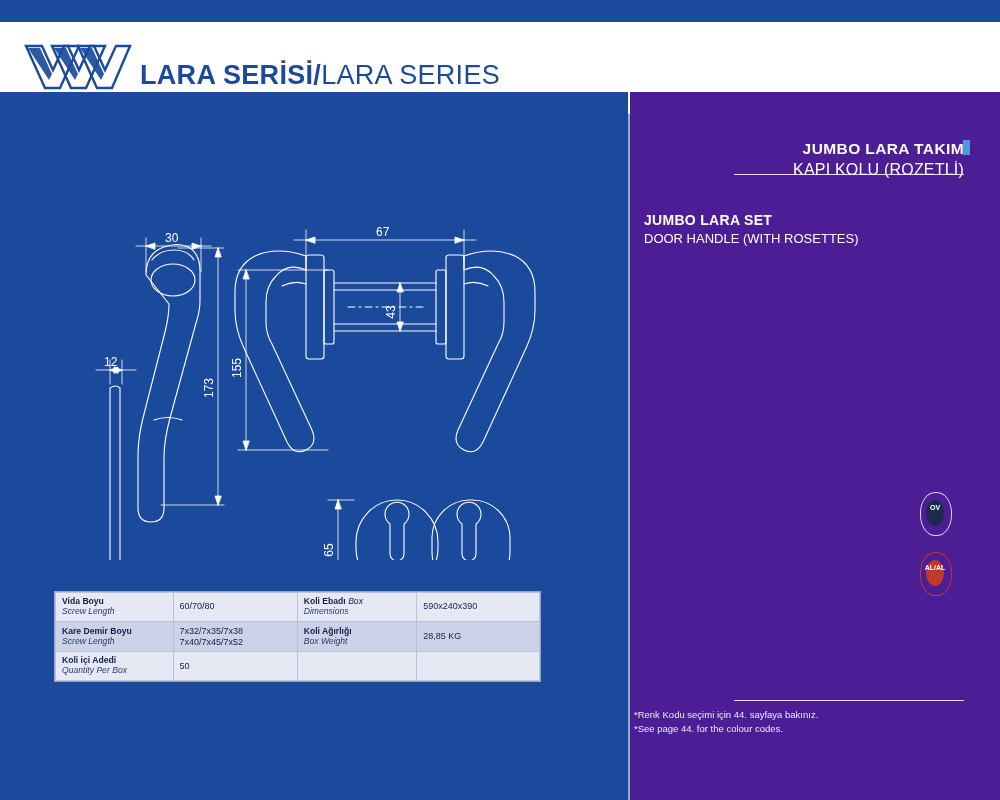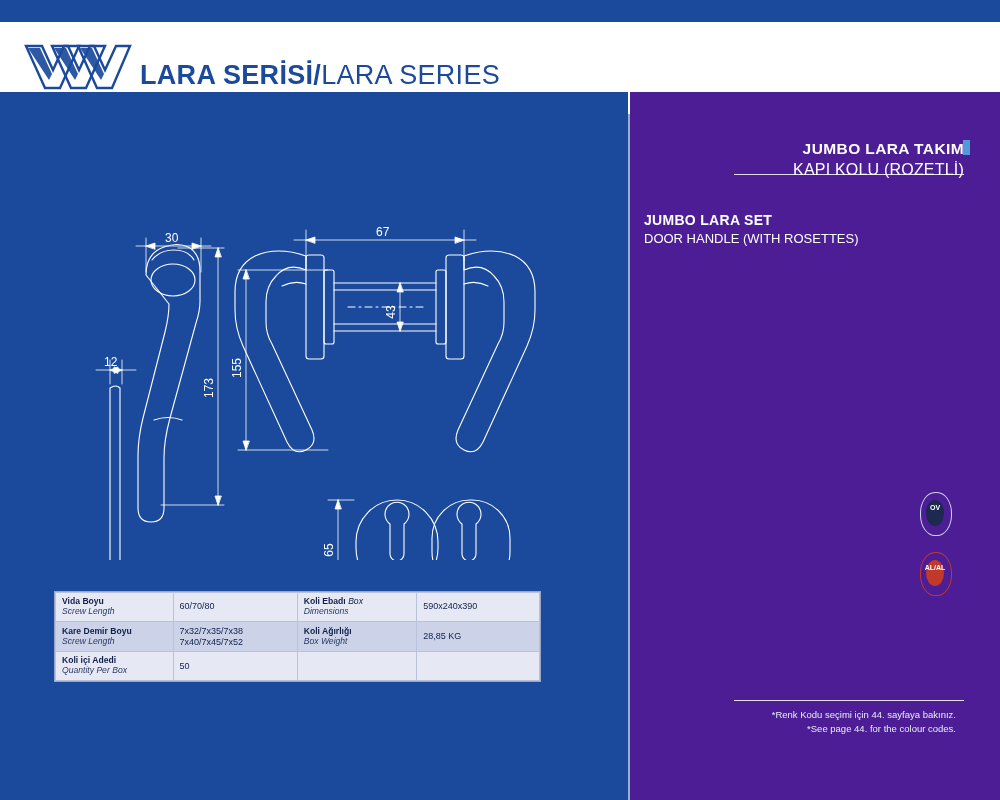--- a/index.html
+++ b/index.html
@@ -93,21 +93,21 @@
   }
 
   
   .code-wrap{
     position:absolute;right:36px;top:560px;width:320px;text-align:right;color:#ffffff;
   }
   .code-label{font-size:19px;font-weight:bold;letter-spacing:.5px;}
   .code-value{font-size:19px;font-weight:bold;margin-top:4px;letter-spacing:.5px;}
   .code-rule{position:absolute;right:36px;top:608px;width:230px;height:1px;background:#ffffff;opacity:.85;}
   .note{
-    position:absolute;right:44px;top:616px;width:330px;text-align:right;color:#e8ecf7;font-size:9.5px;line-height:1.5;
+    position:absolute;right:36px;top:616px;width:330px;color:#e8ecf7;font-size:9.5px;line-height:1.5;
   }
 </style>
 </head>
 <body>
 
 <div class="header">
   <div class="logo">
     <svg width="110" height="56" viewBox="0 0 110 56">
       <g fill="none" stroke="#1b4a9c" stroke-width="2.4">
         <path d="M4,6 L20,6 L31,30 L42,6 L57,6 L38,48 L23,48 Z"></path>

